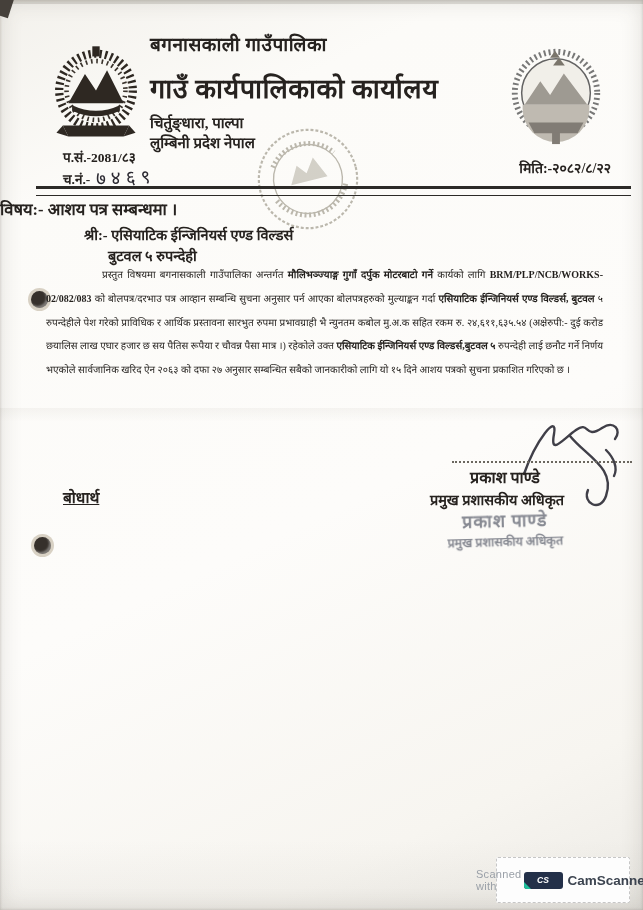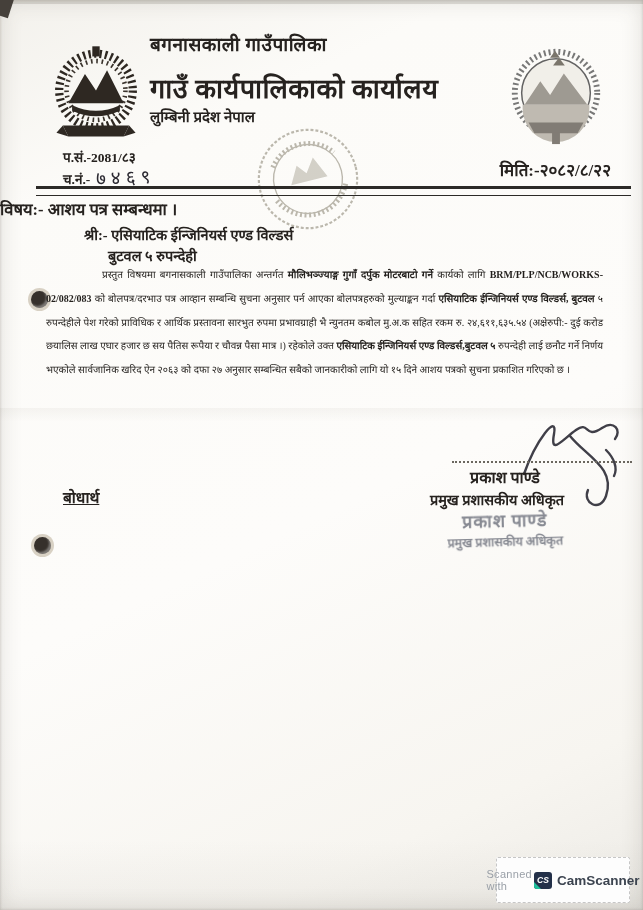--- a/index.html
+++ b/index.html
@@ -26,21 +26,21 @@
   .head-text{position:absolute;left:150px;top:31px;width:350px;text-align:left;}
   .h1{font-size:19px;font-weight:bold;letter-spacing:.5px;}
   .h2{font-size:27px;font-weight:bold;margin-top:12px;letter-spacing:.5px;}
   .h3{font-size:15px;font-weight:bold;margin-top:6px;}
   .h4{font-size:15px;font-weight:bold;margin-top:0;}
 
   .ink-stamp{position:absolute;left:244px;top:120px;width:128px;height:118px;opacity:.5;transform:rotate(-14deg);}
 
   .ref-left{position:absolute;left:63px;top:148px;font-size:13.5px;font-weight:600;line-height:20px;}
   .hand{display:inline-block;font-size:19px;font-weight:400;letter-spacing:5px;transform:rotate(-2deg);color:#2c2a32;margin-left:6px;}
-  .ref-date{position:absolute;right:32px;top:158px;font-size:17px;font-weight:600;text-align:center;}
+  .ref-date{position:absolute;right:32px;top:158px;font-size:14px;font-weight:600;text-align:center;}
 
   .double-rule{position:absolute;left:36px;right:12px;top:186px;height:6px;
     border-top:3px solid #2c2a27;border-bottom:1.5px solid #2c2a27;}
 
   .subject{position:absolute;left:0;right:0;top:197px;font-size:16.5px;font-weight:bold;}
 
   .addr1{position:absolute;left:84px;top:224px;font-size:14.5px;font-weight:600;}
   .addr2{position:absolute;left:108px;top:245px;font-size:14.5px;font-weight:600;}
 
   .body-par{position:absolute;left:46px;right:40px;top:263px;margin:0;
@@ -58,21 +58,21 @@
 
   .bod-head{position:absolute;left:63px;top:486px;font-size:15.5px;font-weight:bold;text-decoration:underline;}
   .bod-item{position:absolute;left:84px;top:509px;font-size:14.5px;font-weight:600;}
 
   .cs-badge{position:absolute;left:496px;top:857px;width:132px;height:44px;
     border:1px dashed #c6c6c6;background:#fdfdfd;border-radius:2px;
     display:flex;flex-direction:row;align-items:center;justify-content:center;gap:2px;
     font-family:"Liberation Sans","DejaVu Sans",sans-serif;}
   .cs-scanned{font-size:11px;color:#9aa0a8;letter-spacing:.3px;}
   .cs-row{display:flex;align-items:center;gap:5px;}
-  .cs-icon{position:relative;width:18px;height:17px;border-radius:3px;background:#233049;color:#fff;
+  .cs-icon{position:relative;width:39px;height:17px;border-radius:3px;background:#233049;color:#fff;
     font-size:8.5px;font-weight:bold;display:flex;align-items:center;justify-content:center;overflow:hidden;font-style:italic;}
   .cs-icon::after{content:"";position:absolute;left:0;bottom:0;width:0;height:0;
     border-left:7px solid #1fbf9c;border-top:7px solid transparent;}
   .cs-brand{font-size:13.5px;font-weight:bold;color:#3c4450;}
 </style>
 </head>
 <body>
 
 <div class="page">
 
@@ -91,20 +91,21 @@
     <path d="M20,64 L38,32 L50,50 L62,28 L80,64 Z" fill="#2e2822"></path>
     <path d="M24,66 Q50,78 76,66 L76,72 Q50,84 24,72 Z" fill="#2e2822"></path>
     <path d="M14,88 L86,88 L80,100 L20,100 Z" fill="#2e2822"></path>
     <path d="M14,88 L7,96 L20,100 Z" fill="#2e2822"></path>
     <path d="M86,88 L93,96 L80,100 Z" fill="#2e2822"></path>
   </svg>
 
   <div class="head-text">
     <div class="h1">बगनासकाली गाउँपालिका</div>
     <div class="h2">गाउँ कार्यपालिकाको कार्यालय</div>
+    <div class="h3">चिर्तुङ्धारा, पाल्पा</div>
     <div class="h4">लुम्बिनी प्रदेश नेपाल</div>
   </div>
 
   <svg class="emblem emblem-right" viewBox="0 0 100 108">
     <circle cx="50" cy="52" r="42" fill="none" stroke="#6d6d6d" stroke-width="6" stroke-dasharray="2 3"></circle>
     <circle cx="50" cy="52" r="35" fill="#f1eee8" stroke="#565656" stroke-width="1.5"></circle>
     <path d="M18,64 L34,40 L44,54 L58,32 L82,64 Z" fill="#97928a"></path>
     <path d="M16,64 h68 v4 a34 34 0 0 1 -68 0 Z" fill="#bab5ab"></path>
     <path d="M47,24 l6,-8 6,8 Z" fill="#6f6a60"></path>
     <path d="M44,16 l5,-7 5,7 Z" fill="#6f6a60"></path>

